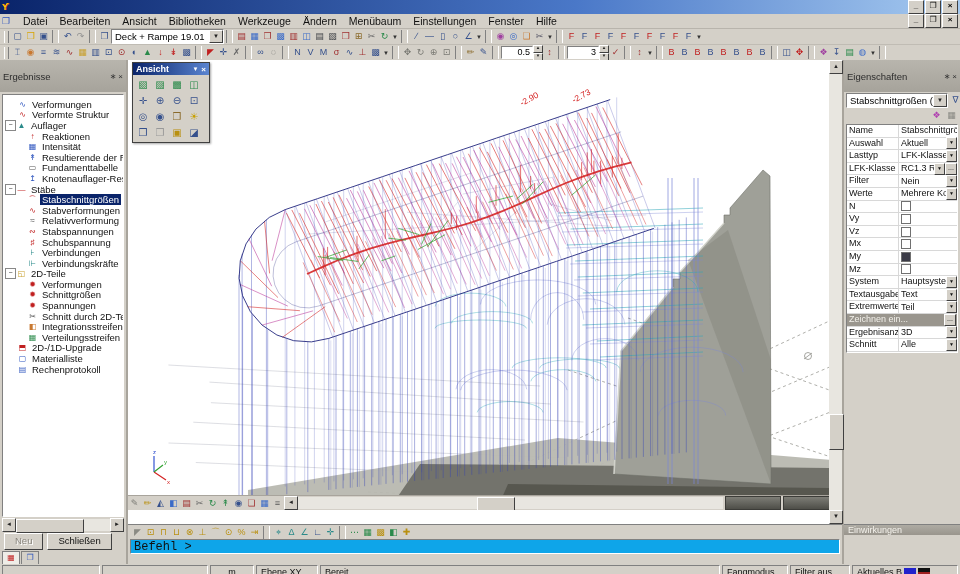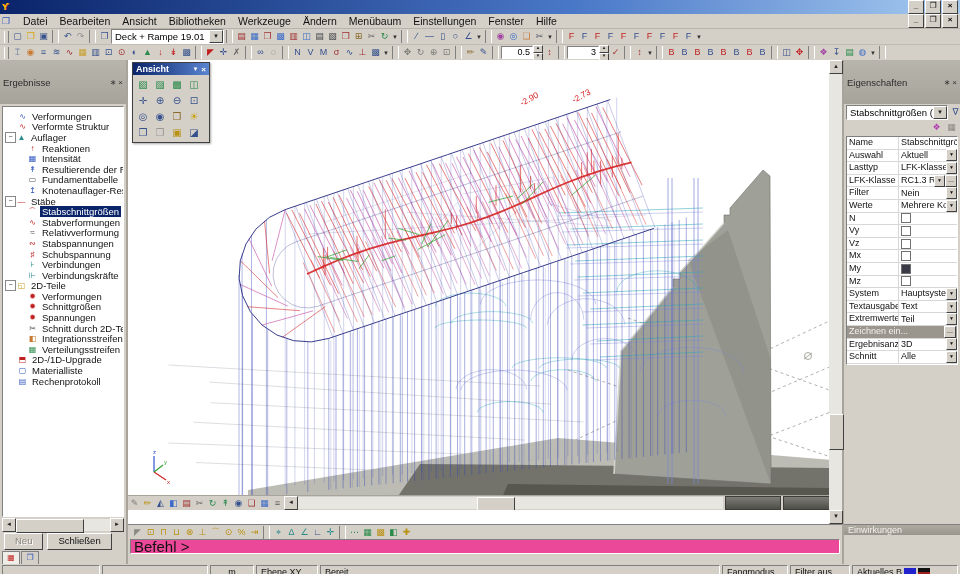--- a/index.html
+++ b/index.html
@@ -36,21 +36,21 @@
     text-align:right;font-size:9px;padding:0 2px;line-height:11px;}
   .spin .spinbtns{display:flex;flex-direction:column;width:10px;}
   .spin .spinbtns div{height:6px;background:#d4d0c8;border:1px solid;border-color:#fff #404040 #404040 #fff;
     font-size:4.5px;line-height:4px;text-align:center;color:#222;}
   
   .main{flex:0 0 auto;height:504px;display:flex;}
   
   .leftpanel{width:126px;flex:0 0 auto;display:flex;flex-direction:column;background:#d4d0c8;
     border-right:2px solid #a8a49c;}
   .paneltitle{height:12px;background:linear-gradient(#b8b5ad,#a6a39b);display:flex;align-items:center;
-    padding:16px 3px;font-size:9.5px;color:#2c2c2c;flex:0 0 auto;}
+    padding:10px 3px;font-size:9.5px;color:#2c2c2c;flex:0 0 auto;}
   .paneltitle .pticons{margin-left:auto;display:flex;gap:2px;font-size:8px;color:#333;}
   .treewrap{flex:1 1 auto;background:#fff;margin:2px;border:1px solid;border-color:#808080 #fff #fff #808080;
     overflow:hidden;padding-top:4px;}
   .trow{height:10.6px;display:flex;align-items:center;font-size:9.5px;white-space:nowrap;color:#111;}
   .texp{width:9px;height:9px;margin-left:3px;border:1px solid #888;background:#fff;font-size:7px;line-height:7px;
     text-align:center;color:#333;flex:0 0 auto;}
   .tpad0{margin-left:14px;} .tpad1{margin-left:24px;} .tpadx{margin-left:2px;}
   .ticon{width:11px;text-align:center;font-size:8px;margin-right:2px;flex:0 0 auto;}
   .tlabel{padding:0 2px;overflow:hidden;}
   .trow.sel .tlabel{background:#0a246a;color:#fff;}
@@ -108,22 +108,22 @@
     font-size:9px;padding-left:3px;}
   .actbtn{margin-left:auto;width:24px;height:9px;background:#d4d0c8;border:1px solid;
     border-color:#fff #404040 #404040 #fff;color:#b03030;font-size:7px;line-height:7px;text-align:center;
     letter-spacing:-1px;margin-right:2px;font-weight:bold;}
   
   .cmdline{height:40px;display:flex;flex-direction:column;background:#d4d0c8;border-top:1px solid #808080;flex:0 0 auto;}
   .cmdtitle{height:11px;background:linear-gradient(#aeaba3,#99958d);color:#f4f2ec;font-size:9px;
     display:flex;align-items:center;padding:0 4px;}
   .cmdicons{height:14px;display:flex;align-items:center;padding:0 3px;}
   .cmdinputrow{height:15px;display:flex;align-items:center;padding:0 2px;}
-  .cmdinput{flex:1;height:13px;background:#ec4899;border:1px solid;border-color:#808080 #fff #fff #808080;
-    font-size:15px;padding:0 3px;font-family:Liberation Sans, sans-serif;color:#111;}
+  .cmdinput{flex:1;height:13px;background:#0ea5e9;border:1px solid;border-color:#808080 #fff #fff #808080;
+    font-size:12px;padding:0 3px;font-family:Liberation Mono, monospace;color:#111;}
   
   .statusbar{height:14px;display:flex;align-items:stretch;gap:2px;padding:1px 2px 0 2px;flex:0 0 auto;background:#d4d0c8;}
   .scell{border:1px solid;border-color:#808080 #ffffff #ffffff #808080;font-size:9px;color:#111;
     display:flex;align-items:center;padding:0 4px;white-space:nowrap;overflow:hidden;}
   .swatch{width:12px;height:8px;margin-left:2px;flex:0 0 auto;}
 </style>
 </head>
 <body>
 
 <div class="app">

